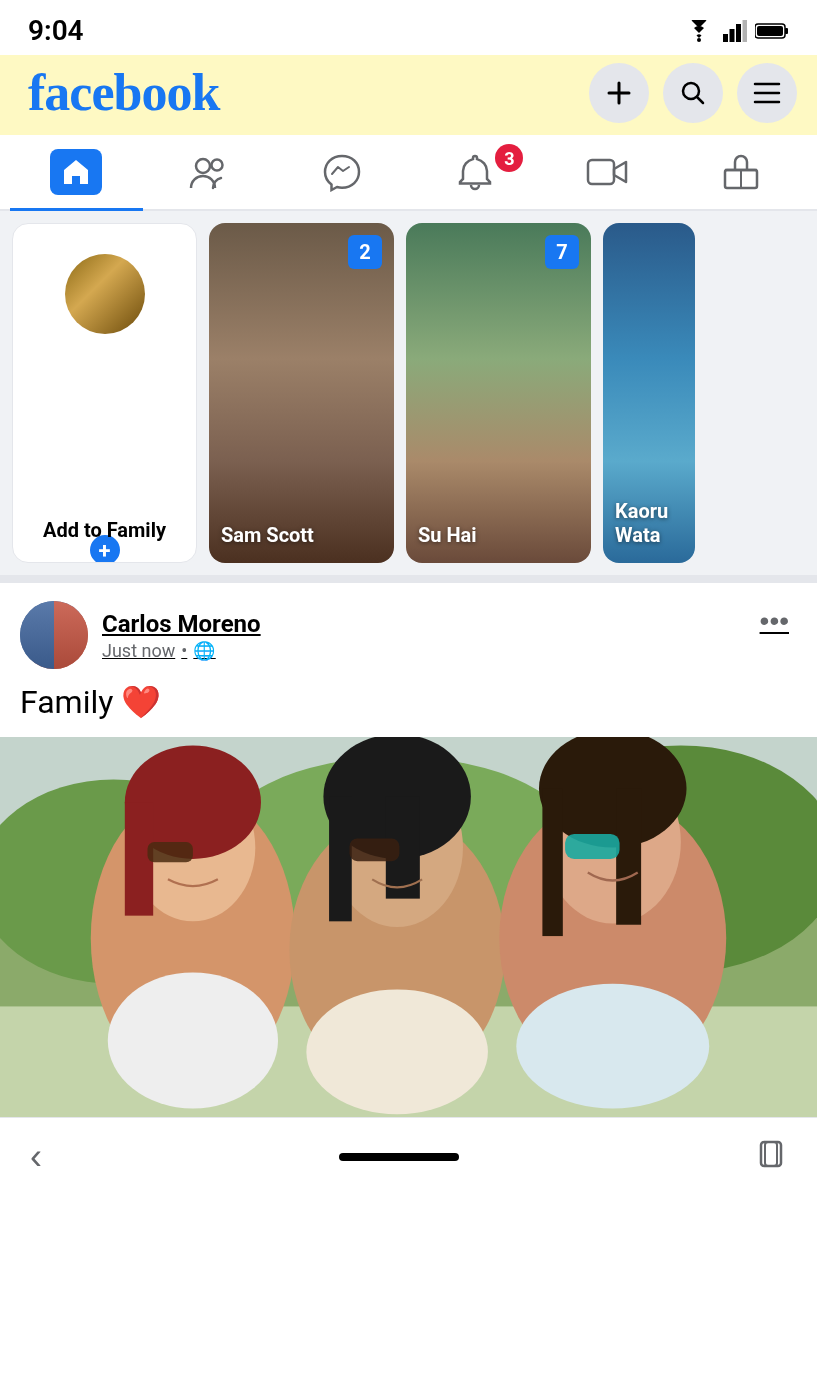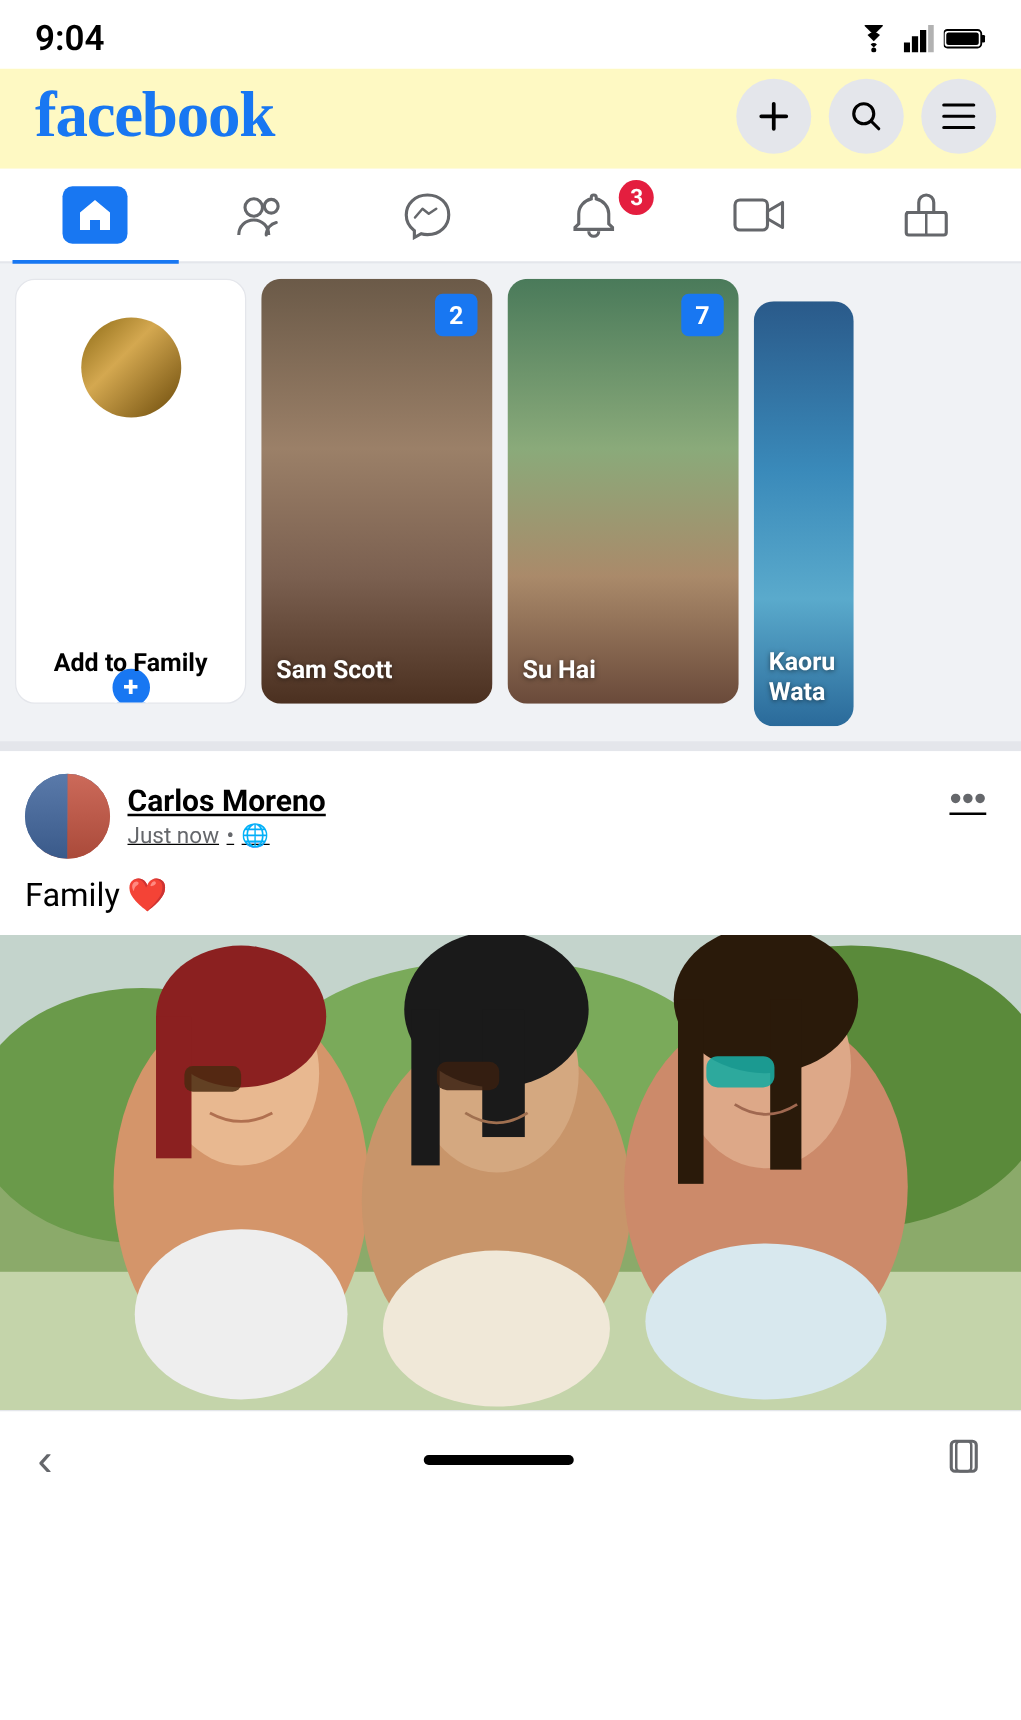--- a/index.html
+++ b/index.html
@@ -302,21 +302,21 @@
     .post-more-btn {
       background: none;
       border: none;
       cursor: pointer;
       font-size: 28px;
       color: #65676b;
       padding: 4px 8px;
     }
     .post-text {
       padding: 4px 20px 16px 20px;
-      font-size: 26px;
+      font-size: 32px;
       color: #000;
     }
     .post-image {
       width: 100%;
       height: 380px;
       object-fit: cover;
       background: #c0a080;
       display: flex;
       align-items: center;
       justify-content: center;
@@ -488,21 +488,21 @@
       <div class="story-count-badge">2</div>
       <div class="story-name">Sam Scott</div>
     </div>
 
     <div class="story-card story-bg-3">
       <div style="width:100%;height:100%;background:linear-gradient(180deg,#4A7A5A 0%,#8AAA7A 40%,#AA8A6A 70%,#6A4A3A 100%);"></div>
       <div class="story-count-badge">7</div>
       <div class="story-name">Su Hai</div>
     </div>
 
-    <div class="story-card story-bg-4" style="width:80px;margin-top:18px;">
+    <div class="story-card story-bg-4" style="width:92px;">
       <div style="width:100%;height:100%;background:linear-gradient(180deg,#2A5A8A 0%,#3A8ABA 40%,#5AAACC 70%,#2A6A9A 100%);"></div>
       <div class="story-name">Kaoru Wata</div>
     </div>
   </div>
 
   <div class="post">
     <div class="post-header">
       <div class="post-user-info">
         <div class="post-avatar carlos-avatar">
 

